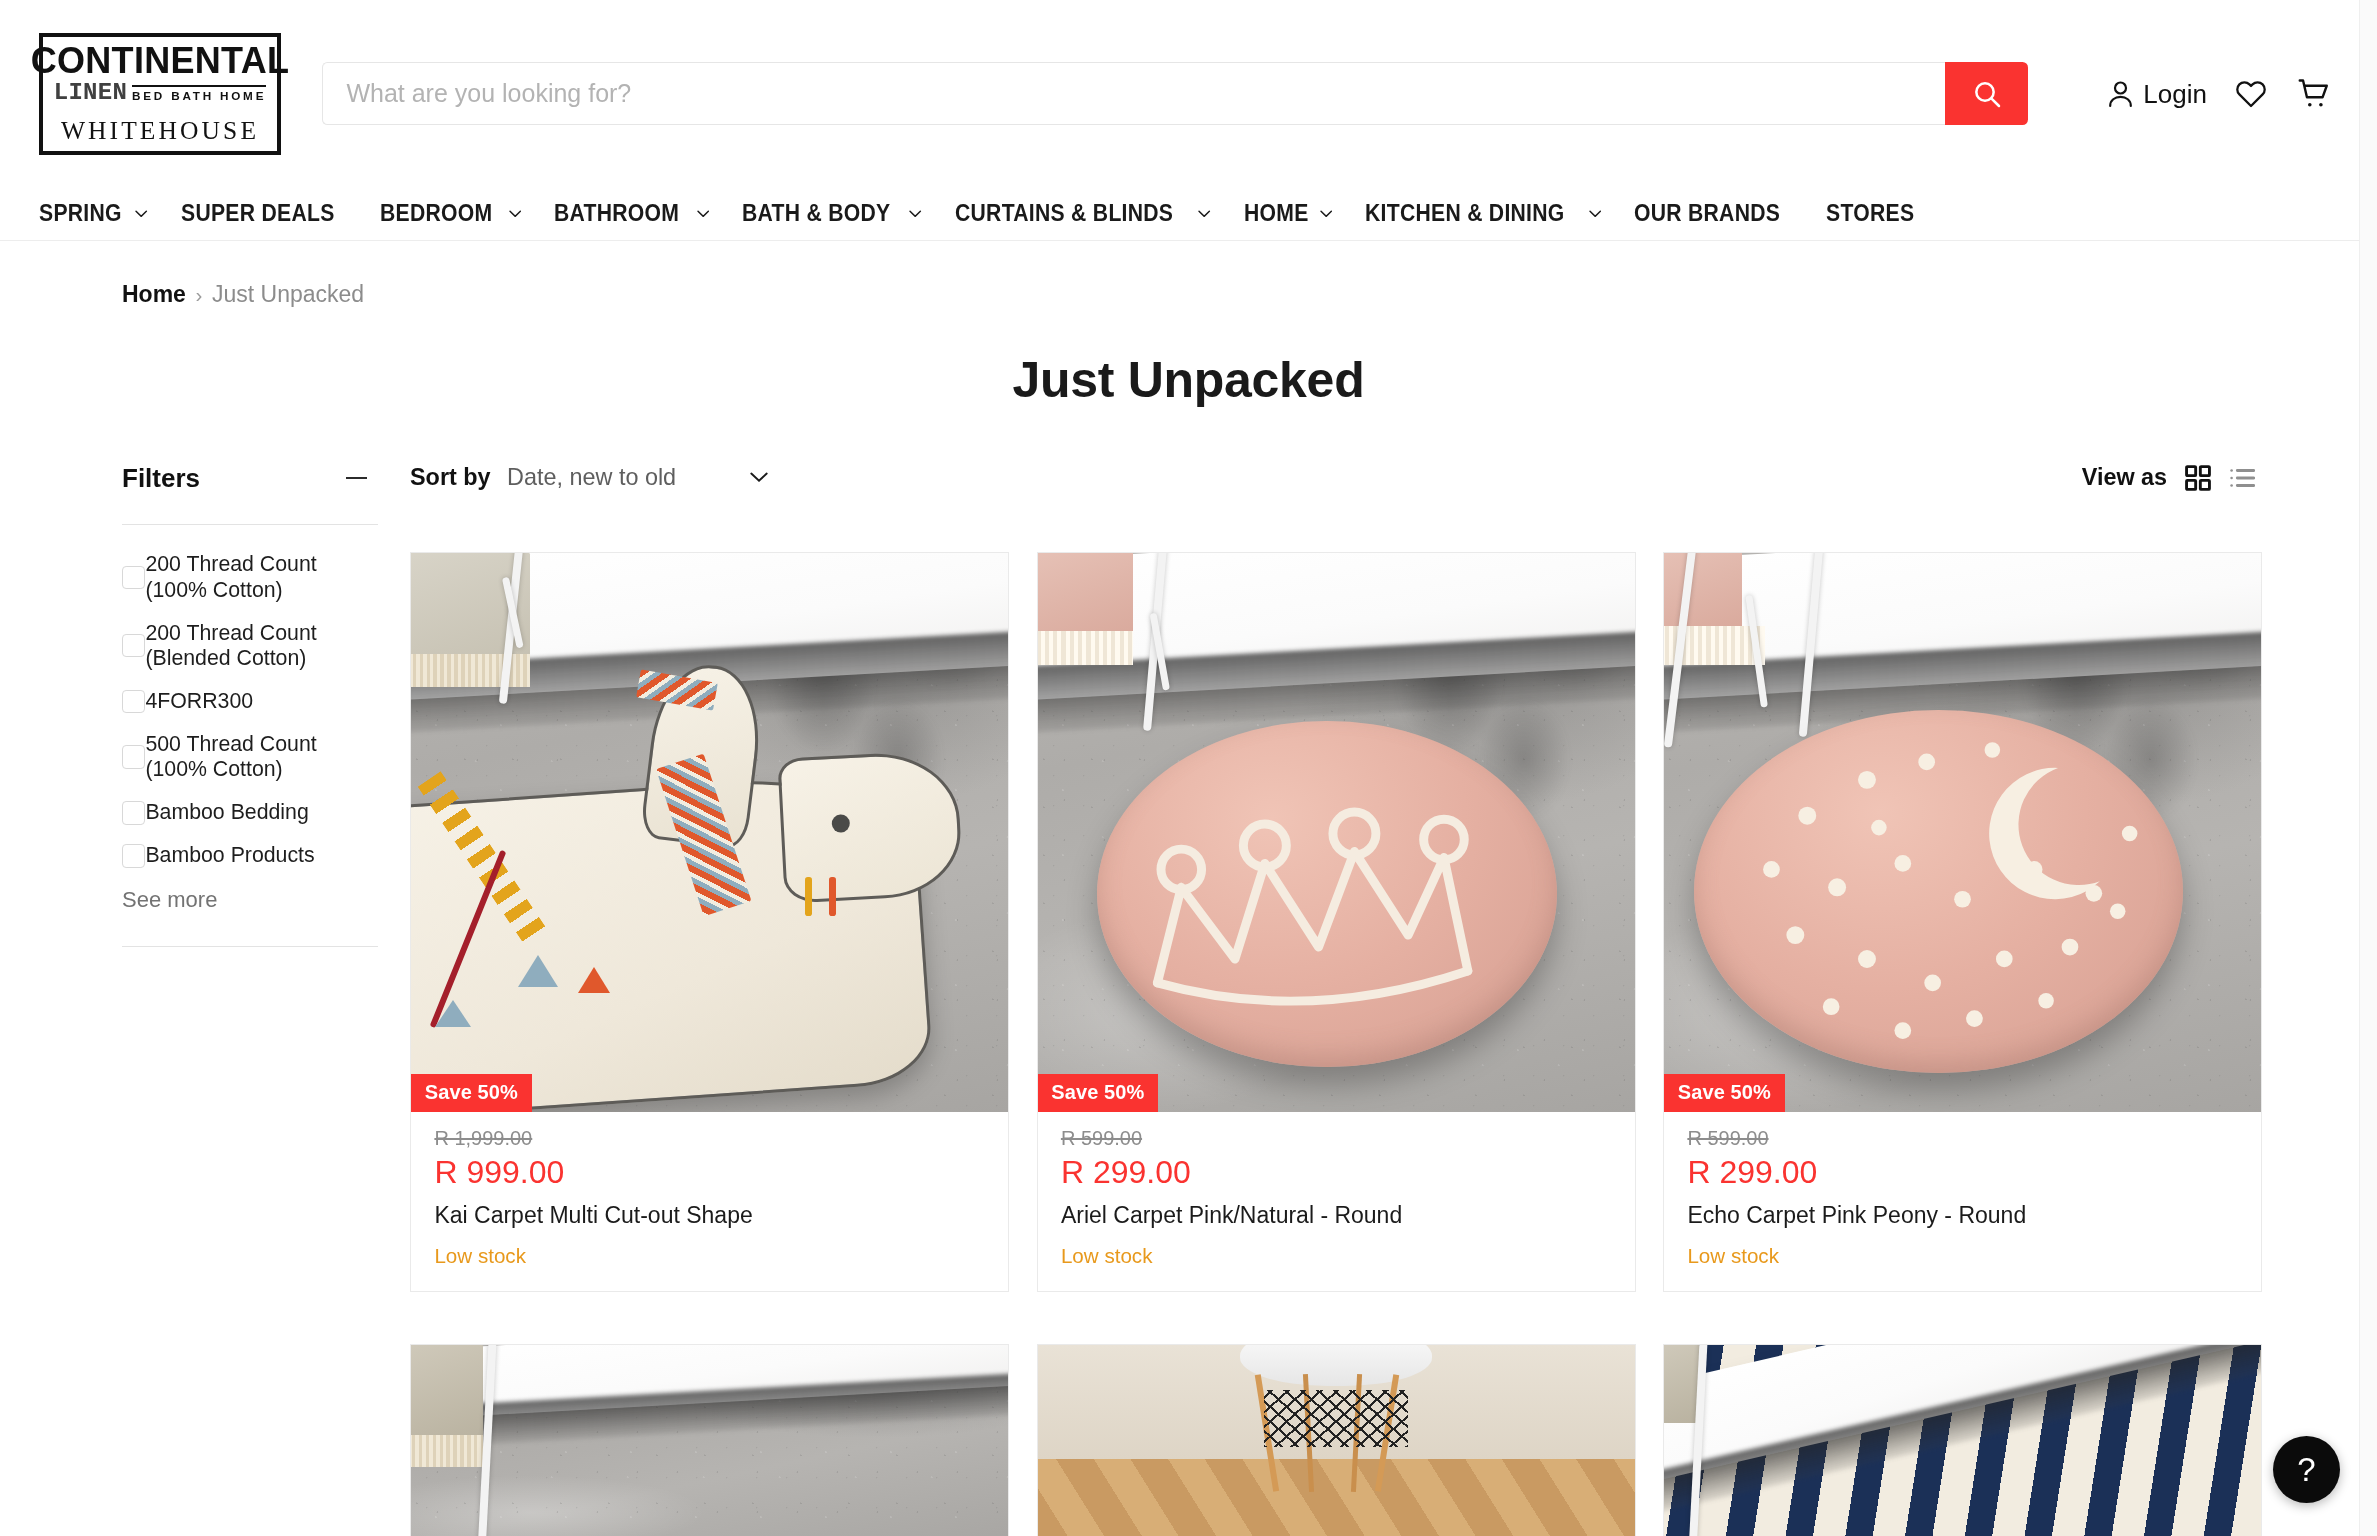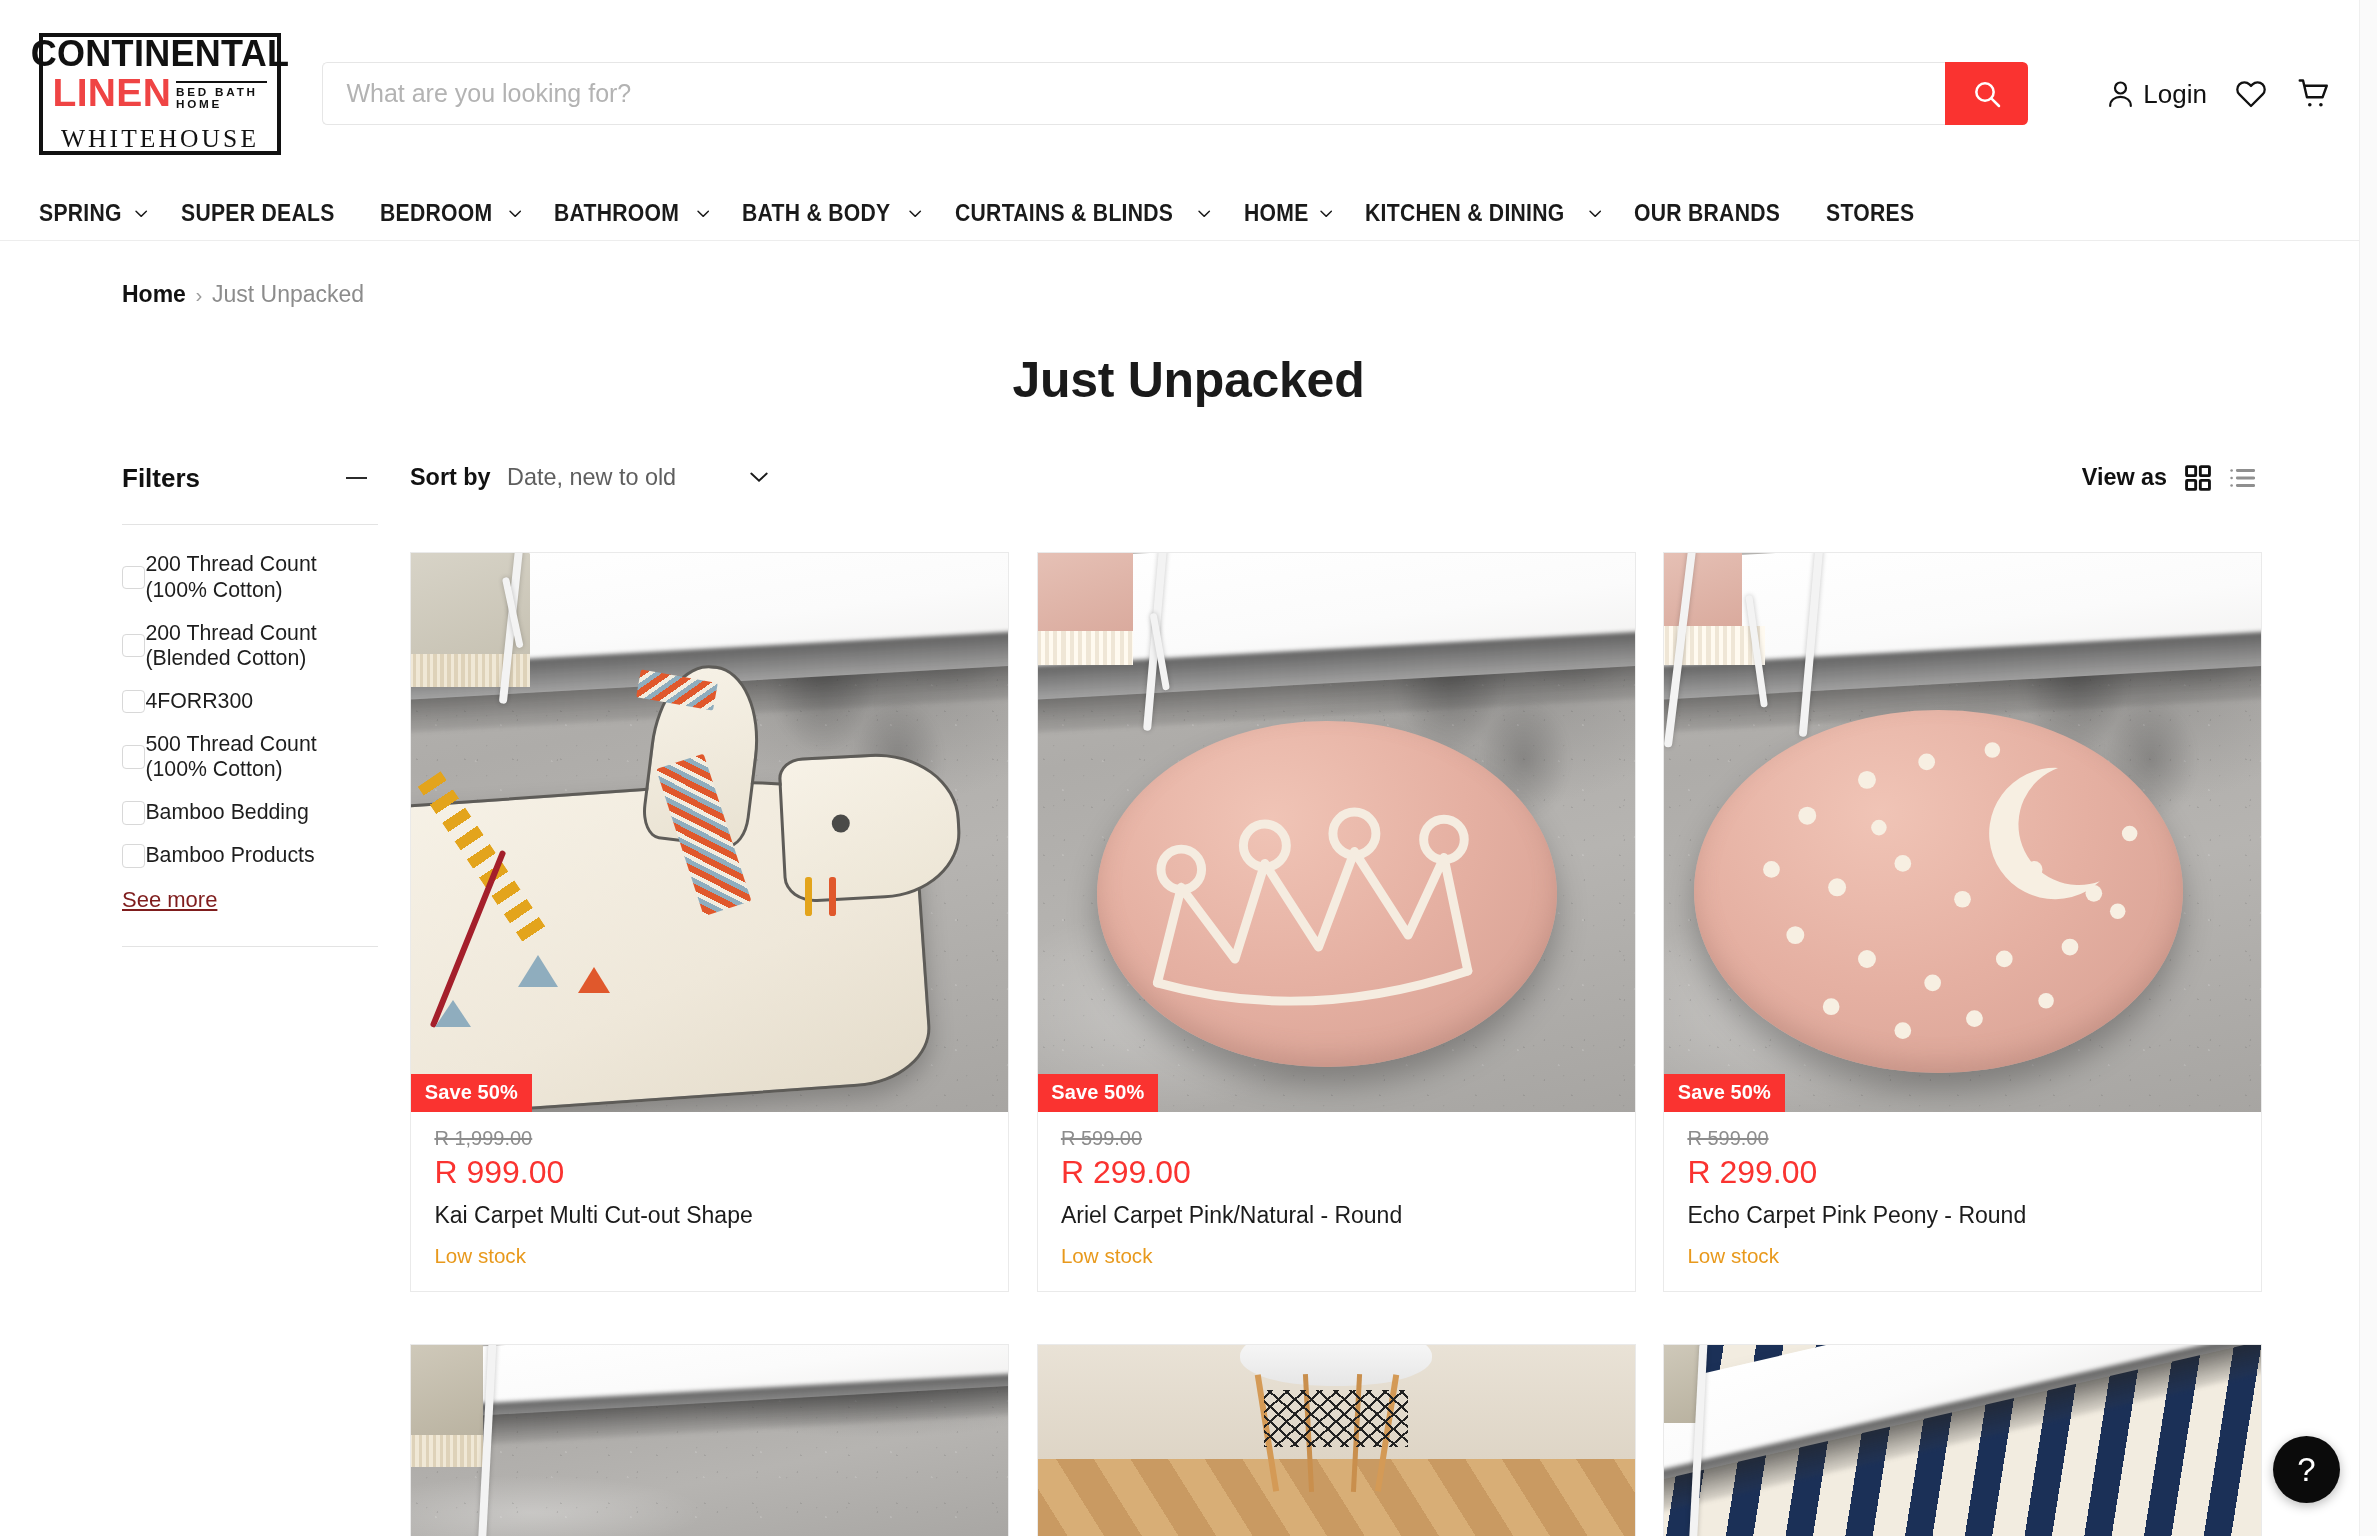--- a/index.html
+++ b/index.html
@@ -27,22 +27,22 @@
     padding: 6.9px 9.6px;
     flex: none;
   }
   .logo-l1 {
     font-family: "Liberation Sans", sans-serif;
     font-weight: 700; font-size: 36px; letter-spacing: 0.3px;
     color: #111; line-height: 1; white-space: nowrap;
   }
   .logo-row2 { display: flex; align-items: flex-end; gap: 4.8px; margin-top: 1.4px; }
   .logo-linen {
-    font-weight: 700; font-size: 39px; color: #ef4444;
-    line-height: 1; letter-spacing: 0.3px;
+    font-weight: 700; font-size: 24px; color: #404040;
+    line-height: 1; letter-spacing: 0.3px; font-family: Liberation Mono, monospace;
   }
   .logo-bbh-wrap { display:flex; flex-direction:column; align-items:stretch; padding-bottom:2.8px;}
   .logo-rule { height: 2.1px; background: #111; margin-bottom: 2.8px; }
   .logo-bbh {
     font-size: 11.7px; font-weight: 600; letter-spacing: 2.8px;
     color: #111; line-height: 1;
   }
   .logo-sep { width: 100%; height: 2.1px; background: #111; margin: 7.6px 0 6.2px; }
   .logo-wh {
     font-family: "Liberation Serif", serif;
@@ -143,22 +143,22 @@
     margin-bottom: 18px; cursor: pointer;
   }
   .cb {
     width: 23.4px; height: 23.4px; flex: none;
     border: 1.4px solid #d8d8d8; border-radius: 4.1px; background: #fff;
   }
   .filter-label {
     font-size: 21.3px; color: #1e1e1e; line-height: 1.18; max-width: 193px;
   }
   .see-more {
-    font-size: 22px; color: #7f1d1d; font-weight: 400;
-    margin-top: 8.3px; cursor: pointer; text-decoration: underline;
+    font-size: 22px; color: #737373; font-weight: 400;
+    margin-top: 8.3px; cursor: pointer;
   }
   .sidebar-rule-bottom { height: 1.4px; background: #e3e3e3; margin-top: 33px; }
 
   
   .main { flex: 1; padding-left: 32px; }
   .toolbar {
     display: flex; align-items: center;
     padding-right: 6.9px; height: 41px;
   }
   .sort-label { font-size: 23.4px; font-weight: 700; color: #111; margin-right: 16.5px; }

